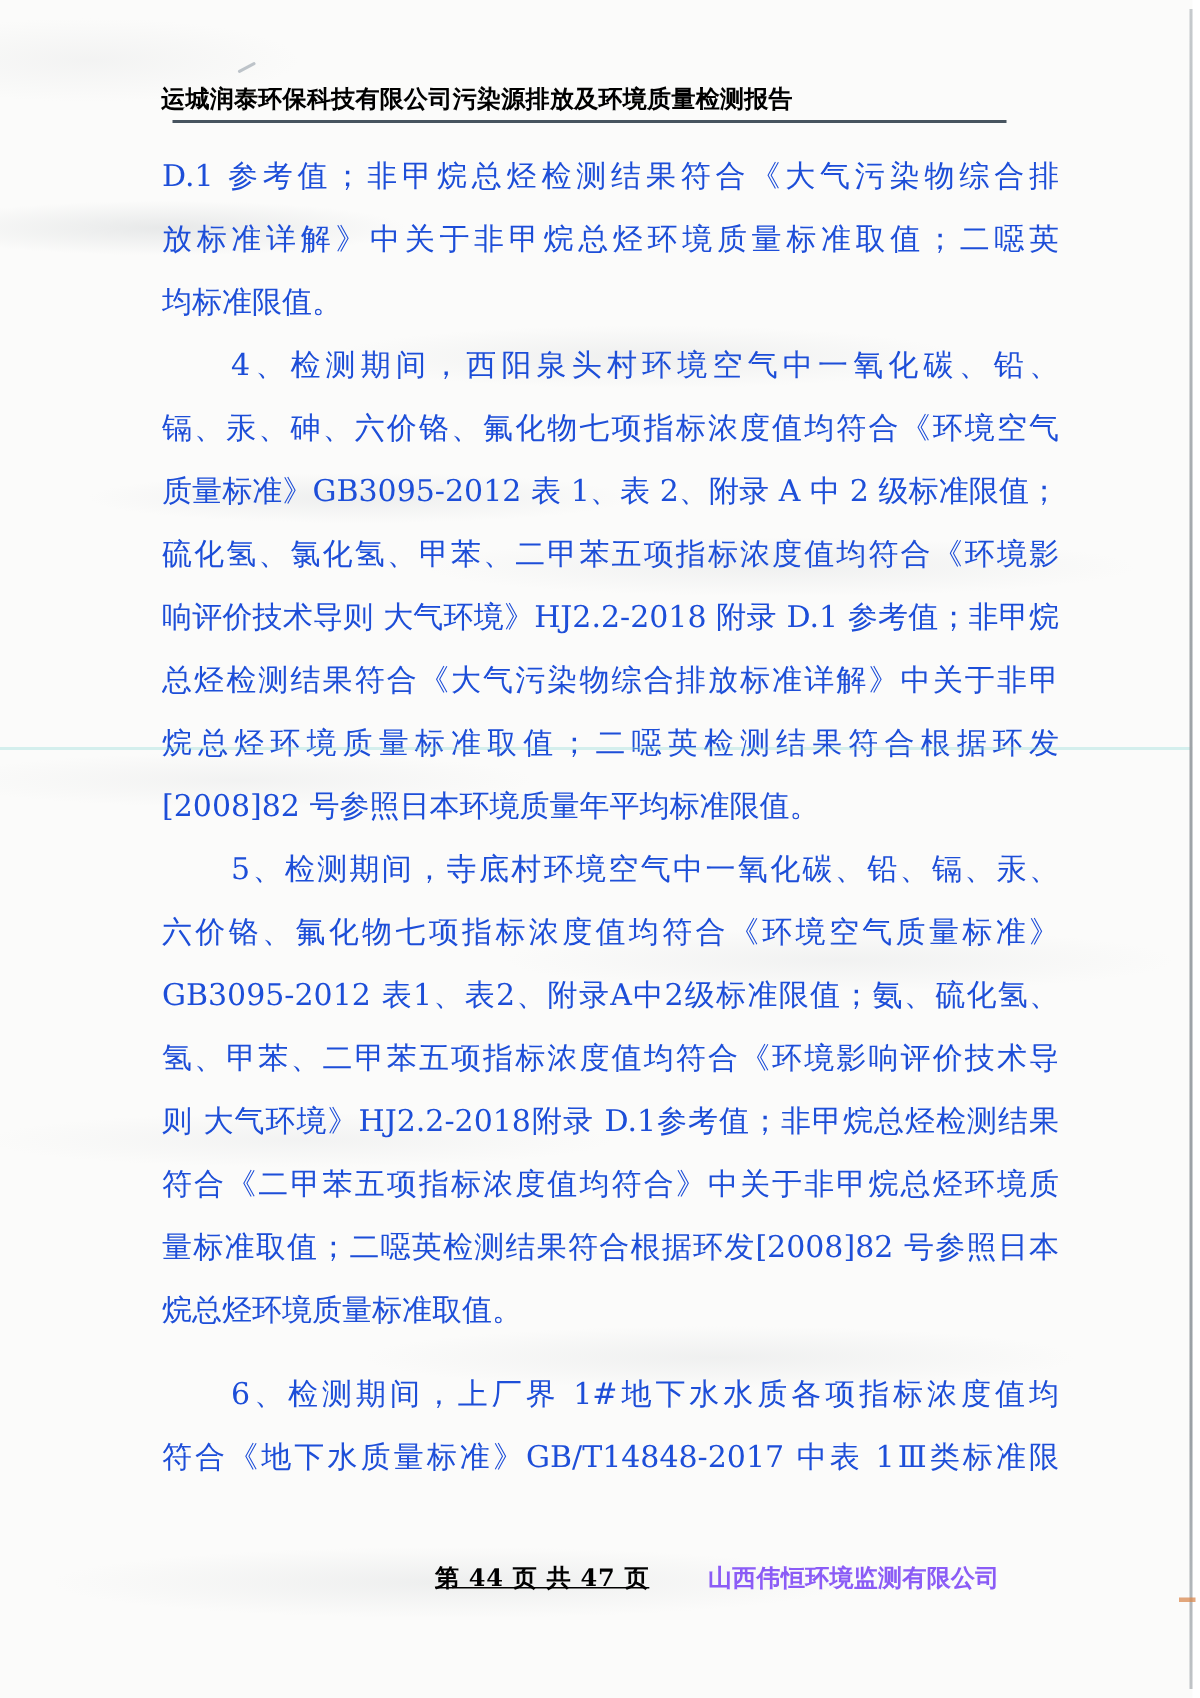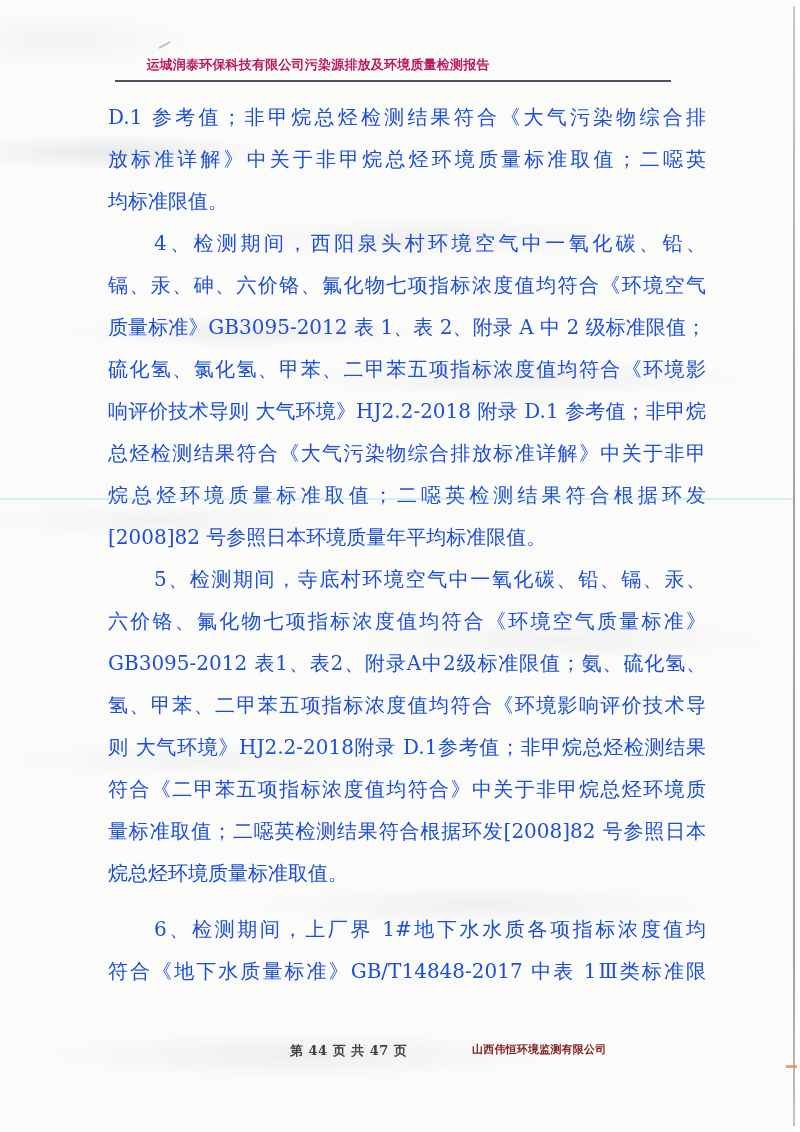--- a/index.html
+++ b/index.html
@@ -24,22 +24,22 @@
       radial-gradient(ellipse 280px 26px at 160px 520px, rgba(200,203,205,.18), transparent 70%),
       radial-gradient(ellipse 320px 30px at 560px 640px, rgba(196,199,202,.18), transparent 70%),
       radial-gradient(ellipse 300px 26px at 200px 760px, rgba(196,199,202,.16), transparent 70%),
       radial-gradient(ellipse 340px 30px at 480px 905px, rgba(192,196,199,.20), transparent 70%),
       radial-gradient(ellipse 380px 34px at 300px 1055px, rgba(190,194,197,.22), transparent 70%),
       radial-gradient(ellipse 200px 40px at 60px 40px, rgba(205,207,209,.18), transparent 70%);
   }
   .header-title{
     position:absolute;top:56px;left:0;width:636px;
     text-align:center;
-    font-size:13px;font-weight:600;letter-spacing:.2px;
-    color:#be185d;
+    font-size:16px;font-weight:600;letter-spacing:.2px;
+    color:#000000;
   }
   .header-rule{
     position:absolute;top:80px;left:115px;width:556px;height:2px;
     background:#47545f;
   }
   .doc-body{
     position:absolute;top:96px;left:108px;width:598px;
     color:#1d4ed8;
     font-size:20px;
   }
@@ -71,27 +71,28 @@
   .orange-mark{
     position:absolute;left:786px;top:1065px;width:11px;height:3px;
     background:#d98a50;opacity:.75;
   }
   .pen-mark{
     position:absolute;left:158px;top:44px;width:13px;height:2px;
     background:#8d98a3;transform:rotate(-28deg);opacity:.55;border-radius:2px;
   }
   .footer-pageinfo{
     position:absolute;left:290px;top:1042px;
-    font-size:13px;font-weight:600;letter-spacing:.5px;
-    color:#404040;
+    font-size:16px;font-weight:600;letter-spacing:.5px;
+    color:#000000;
+    text-decoration:underline;
   }
   .footer-company{
     position:absolute;left:472px;top:1042px;
-    font-size:11px;font-weight:600;letter-spacing:.2px;
-    color:#7f1d1d;
+    font-size:16px;font-weight:600;letter-spacing:.2px;
+    color:#8b5cf6;
   }
 </style>
 </head>
 <body>
 
 <div class="page">
   <div class="scan-noise"></div>
 
   <div class="header-title">运城润泰环保科技有限公司污染源排放及环境质量检测报告</div>
   <div class="header-rule"></div>

